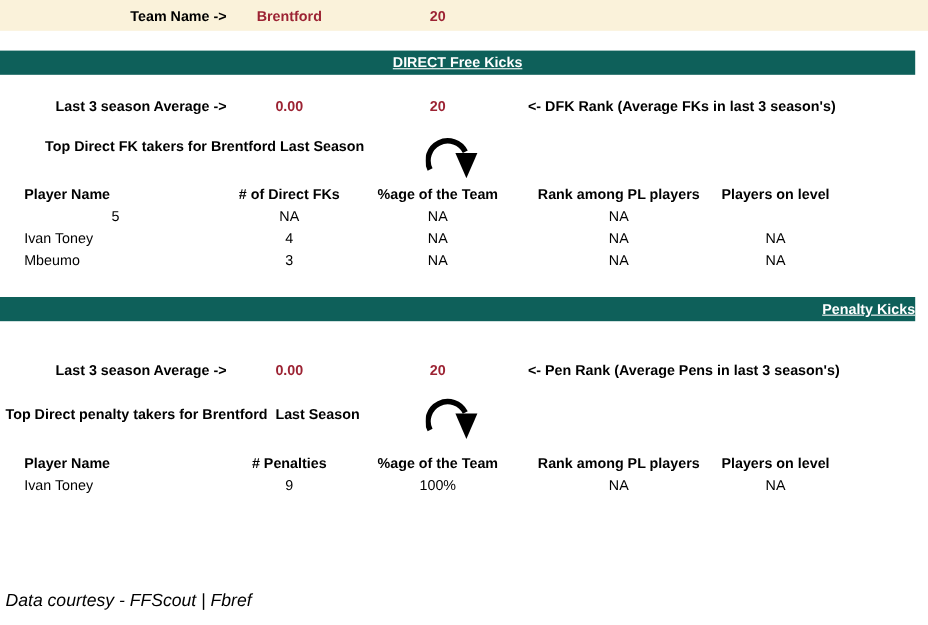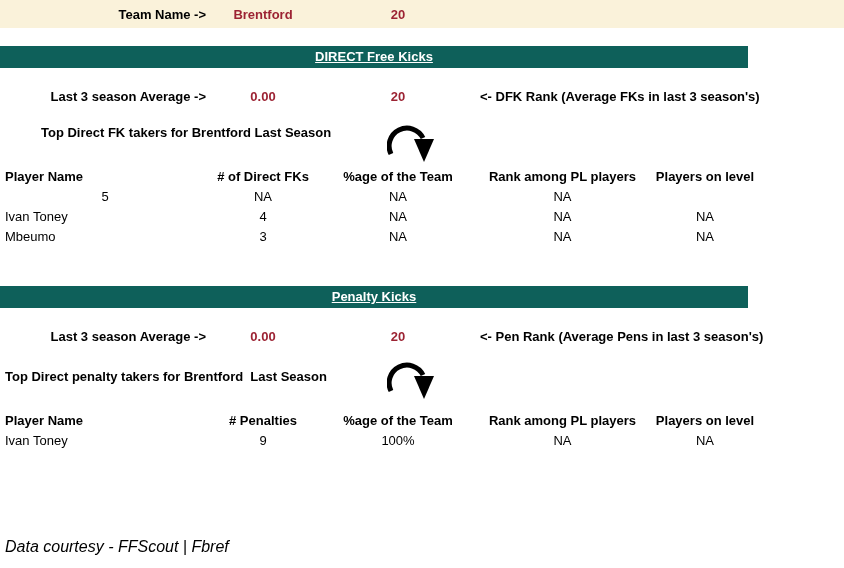--- a/index.html
+++ b/index.html
@@ -14,48 +14,48 @@
   }
   .grid-row {
     position: absolute;
     left: 0;
     width: 844px;
     display: grid;
     grid-template-columns: 210px 106px 164px 165px 120px 79px;
     align-items: center;
   }
   .cell-a { text-align: right; padding-right: 4px; }
-  .cell-left { text-align: left; padding-left: 5px; }
+  .cell-left { text-align: left; padding-left: 22px; }
   .cell-c { text-align: center; }
   .note-cell { grid-column: 4 / 7; text-align: left; }
   .red { color: #9C2333; }
 
   .top-bar {
     top: 0;
     height: 28px;
     background: #FAF2DA;
     font-size: 13px;
     font-weight: bold;
     color: #000000;
   }
   .section-bar {
     position: absolute;
     left: 0;
-    width: 748px;
+    width: 832px;
     height: 22px;
     background: #0E605A;
     color: #ffffff;
     font-size: 13px;
     font-weight: bold;
     text-align: center;
     line-height: 22px;
   }
   .section-bar span { text-decoration: underline; }
   .bar-dfk { top: 46px; }
-  .bar-pen { top: 286px; }
+  .bar-pen { top: 270px; text-align: right; }
 
   .avg-row { height: 16px; font-size: 13px; font-weight: bold; color: #000000; }
   .avg-dfk { top: 88px; }
   .avg-pen { top: 328px; }
 
   .subtitle {
     position: absolute;
     left: 5px;
     font-size: 13px;
     font-weight: bold;

